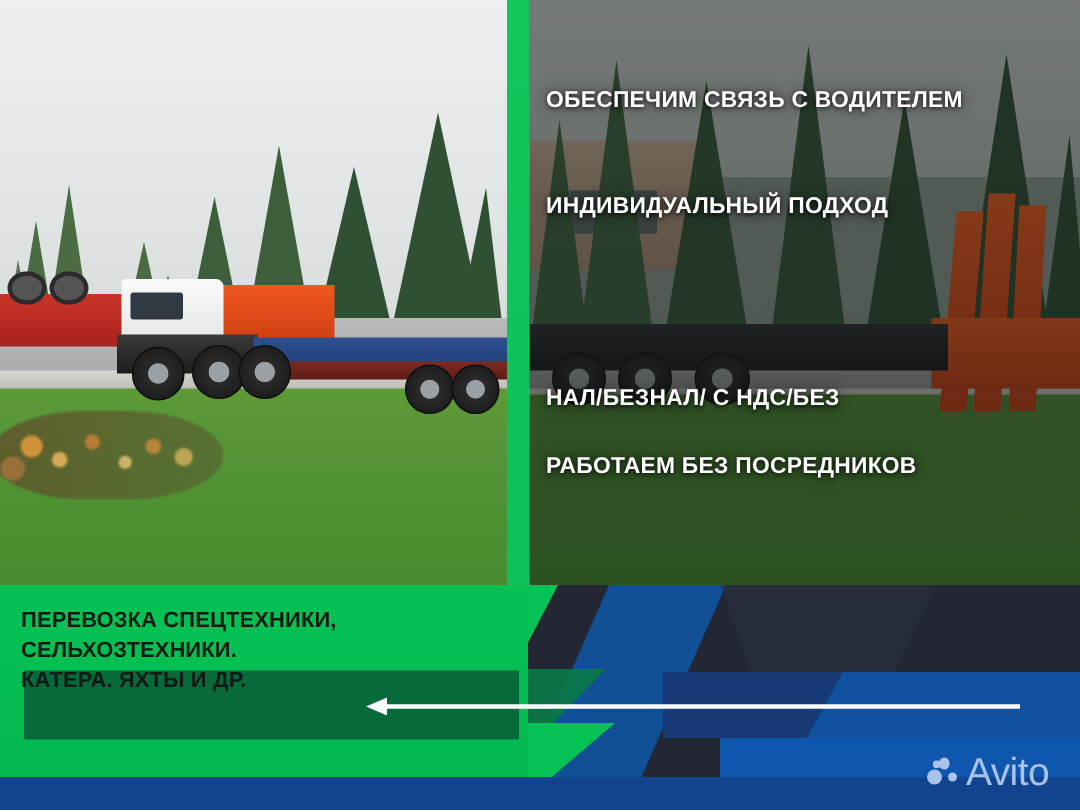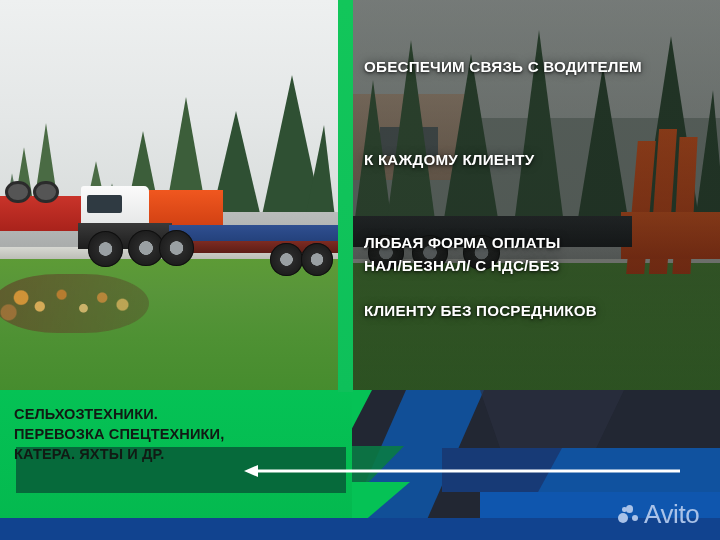--- a/index.html
+++ b/index.html
@@ -212,24 +212,23 @@
     <div class="rp-dark" style="left:0;top:55%;width:76%;height:8%;"></div>
     <div class="wheel" style="left:4%;top:60%;width:10%;height:9%;"></div>
     <div class="wheel" style="left:16%;top:60%;width:10%;height:9%;"></div>
     <div class="wheel" style="left:30%;top:60%;width:10%;height:9%;"></div>
 
     <div class="dark-overlay"></div>
   </div>
 
   <div class="features">
     <div class="feat" style="top:58px">ОБЕСПЕЧИМ СВЯЗЬ С ВОДИТЕЛЕМ</div>
-    <div class="feat" style="top:151px">К КАЖДОМУ КЛИЕНТУ</div>
-    <div class="feat" style="top:234px">ЛЮБАЯ ФОРМА ОПЛАТЫ</div>
+    <div class="feat" style="top:129px">ИНДИВИДУАЛЬНЫЙ ПОДХОД</div>
     <div class="feat" style="top:257px">НАЛ/БЕЗНАЛ/ С НДС/БЕЗ</div>
-    <div class="feat" style="top:302px">КЛИЕНТУ БЕЗ ПОСРЕДНИКОВ</div>
+    <div class="feat" style="top:302px">РАБОТАЕМ БЕЗ ПОСРЕДНИКОВ</div>
   </div>
 
   <div class="bottom">
 
     <div class="geo">
       <svg width="368" height="150" viewBox="0 0 368 150">
         <rect x="0" y="0" width="368" height="150" fill="#222733"></rect>
 
         <polygon points="54,0 132,0 66,150 -12,150" fill="#10529f" opacity=".92"></polygon>
 
@@ -252,22 +251,22 @@
   </div>
 
   <div class="arrow">
     <svg width="436" height="12" viewBox="0 0 436 12">
       <line x1="10" y1="6" x2="436" y2="6" stroke="#ffffff" stroke-width="3"></line>
       <polygon points="0,6 14,0 14,12" fill="#ffffff"></polygon>
     </svg>
   </div>
 
   <div class="banner-copy">
+    <div>ПЕРЕВОЗКА СПЕЦТЕХНИКИ,</div>
     <div>СЕЛЬХОЗТЕХНИКИ.</div>
-    <div>ПЕРЕВОЗКА СПЕЦТЕХНИКИ,</div>
     <div>КАТЕРА. ЯХТЫ  И ДР.</div>
   </div>
 
   <div class="avito">
     <div class="avito-mark">
       <span class="am1"></span>
         <span class="am2"></span>
       <span class="am3"></span>
         <span class="am4"></span>
     </div>

